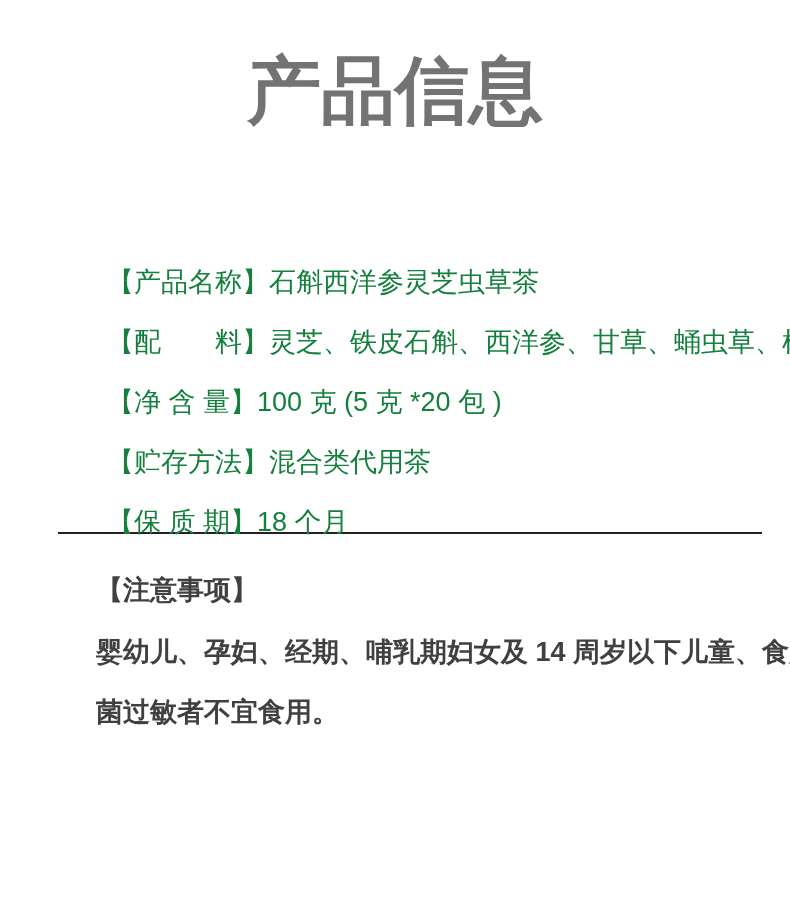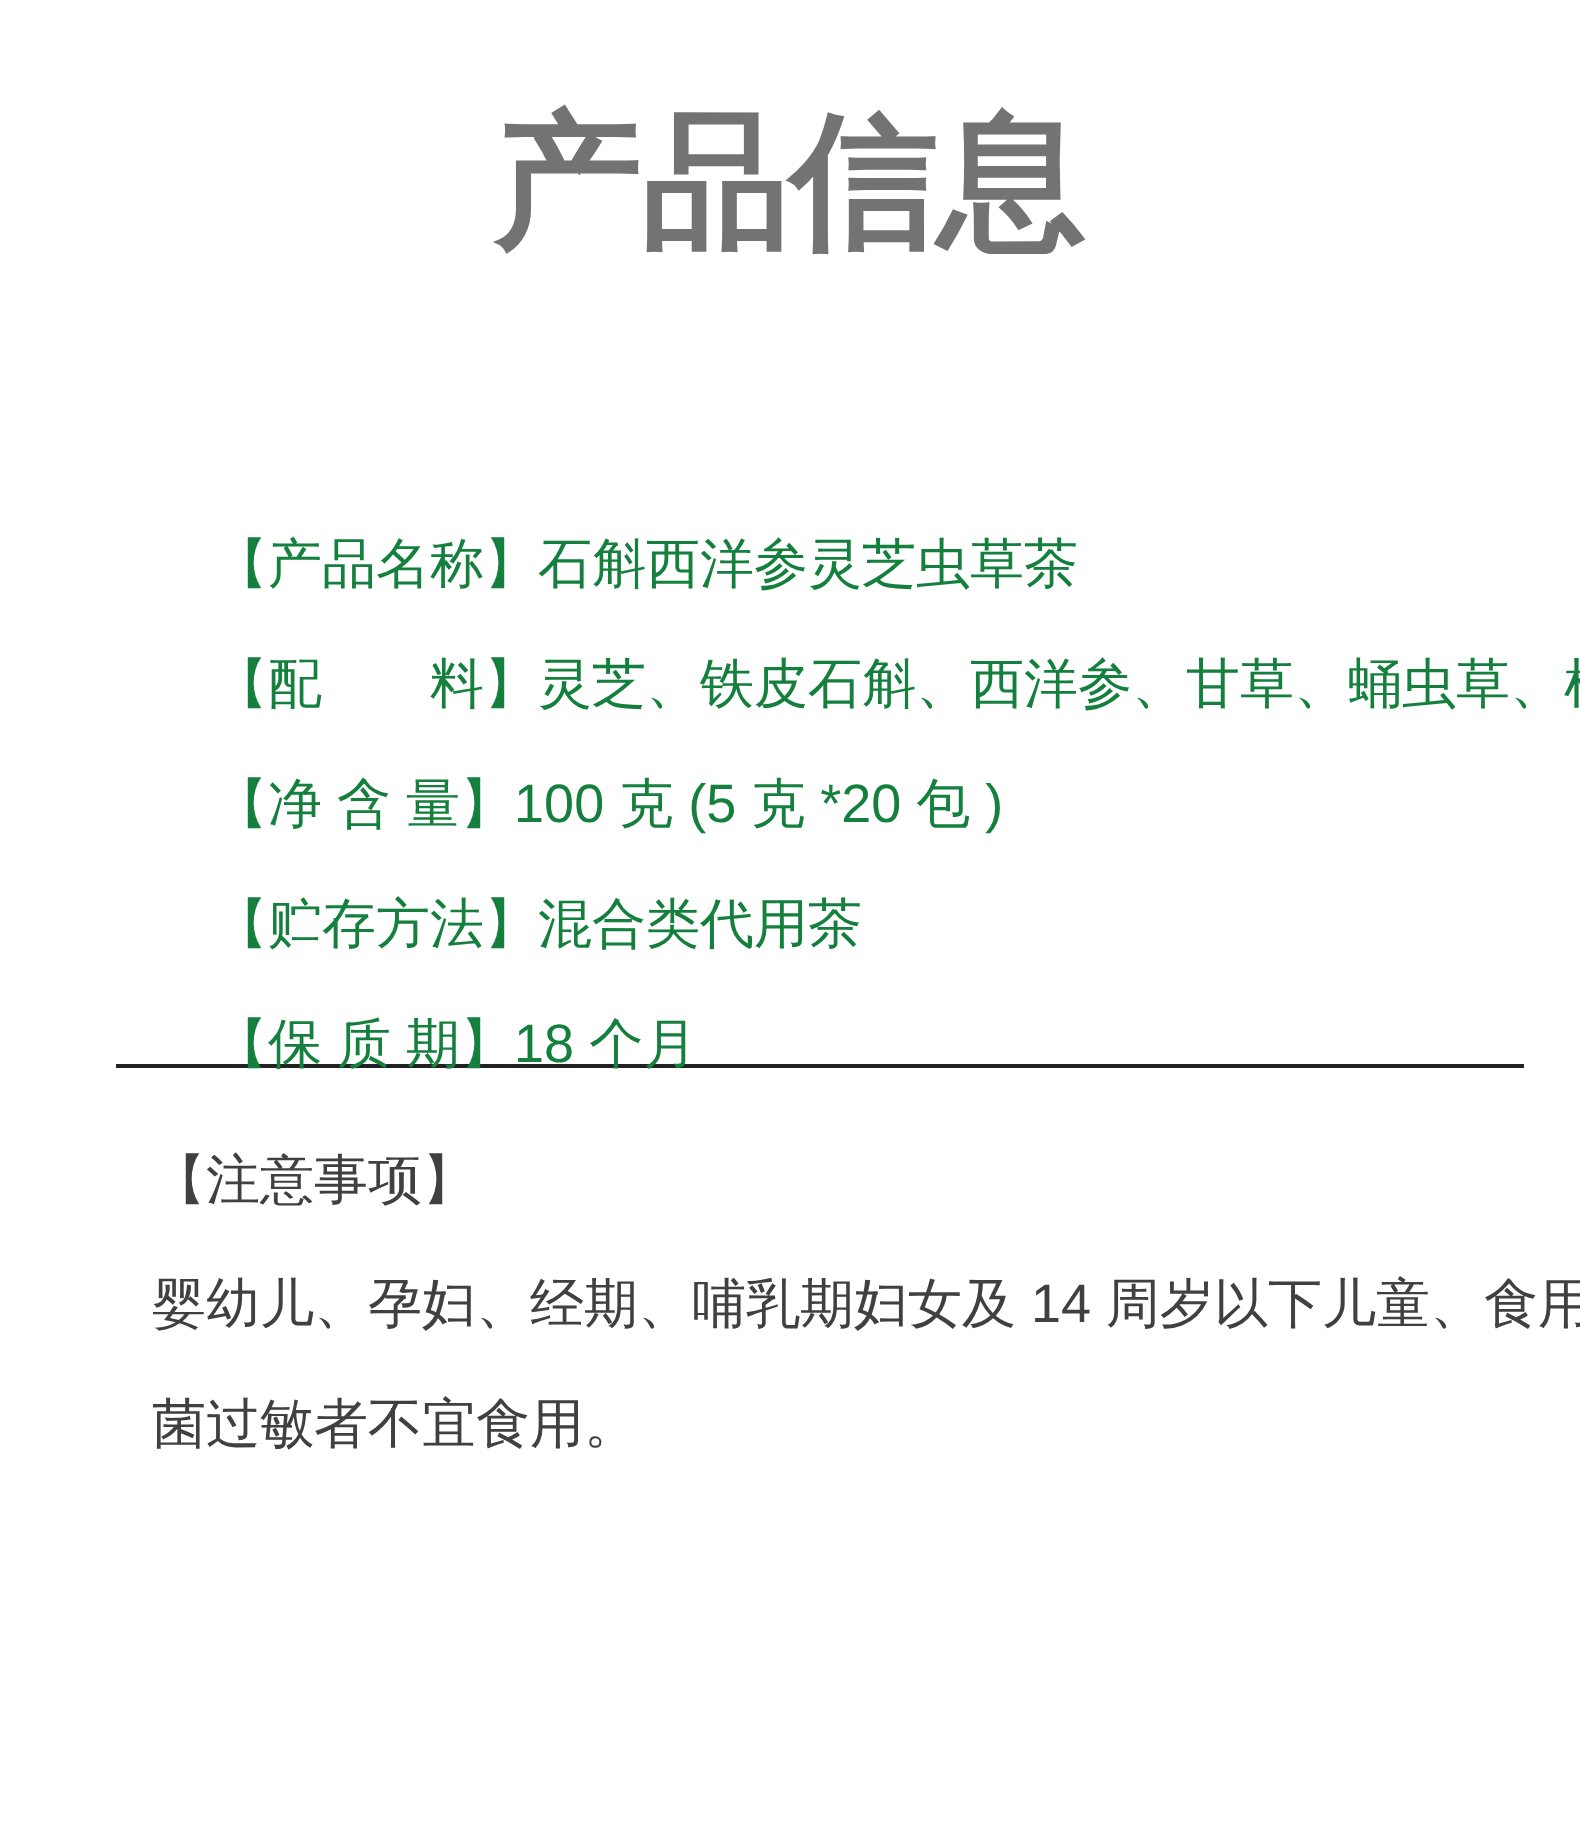--- a/index.html
+++ b/index.html
@@ -46,22 +46,23 @@
   }
   .spec-value {
     white-space: pre;
   }
   .divider {
     margin: 40px 28px 0 58px;
     height: 0;
     border-top: 2px solid #222222;
   }
   .notice {
-    margin-left: 76px;
+    margin-left: 96px;
     margin-right: 50px;
+    font-weight: bold;
   }
   .notice-heading {
     margin-top: 26px;
     font-size: 27px;
     line-height: 60px;
     white-space: pre;
     color: #404040;
   }
   .notice-body {
     margin-top: 2px;

